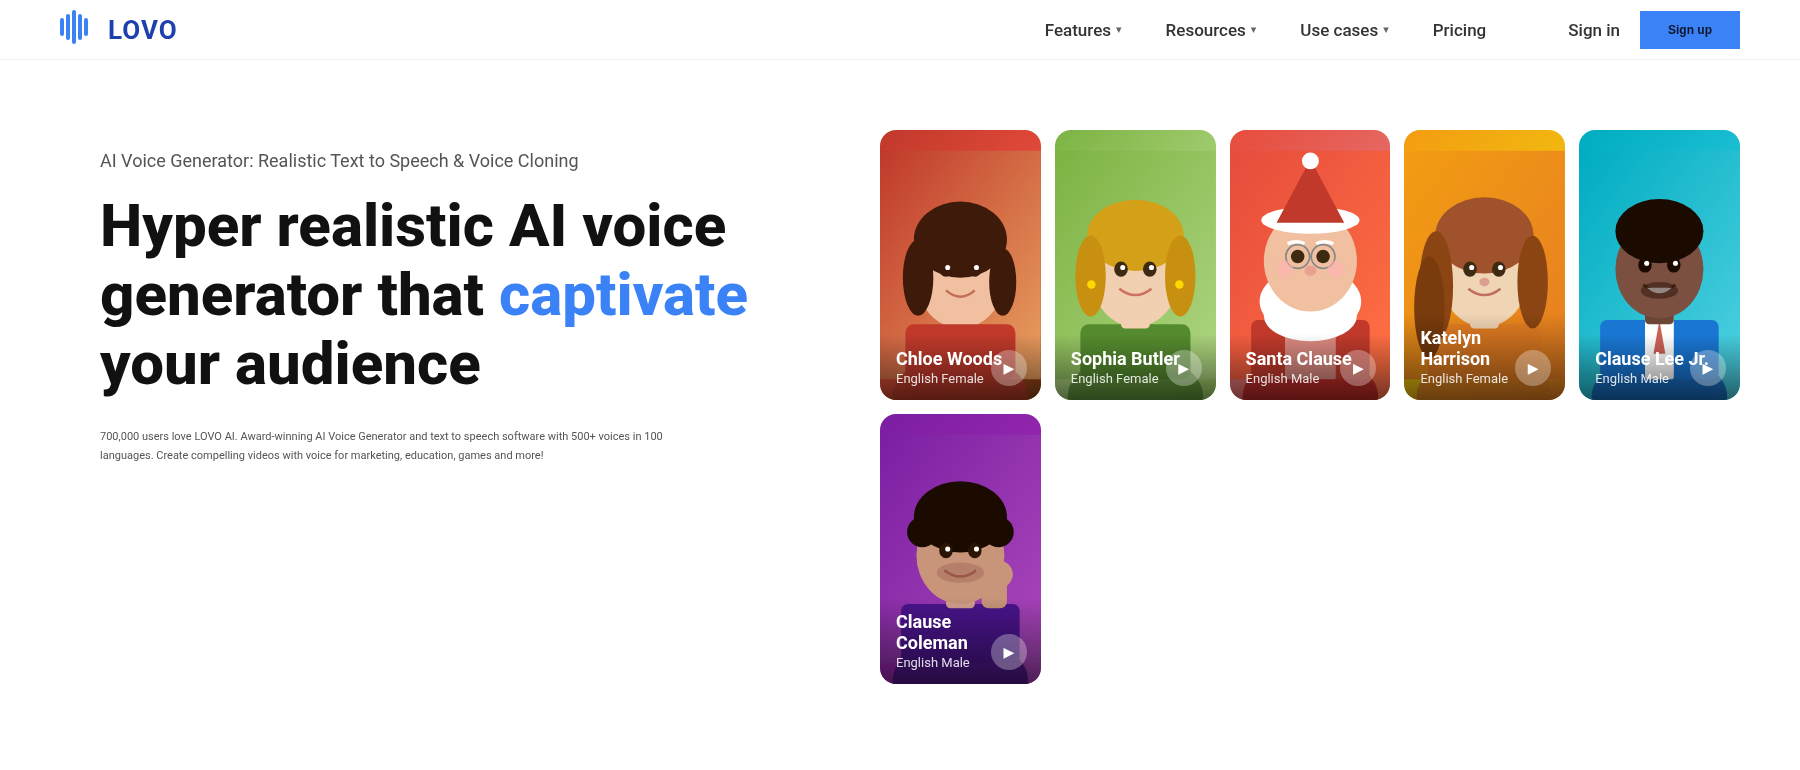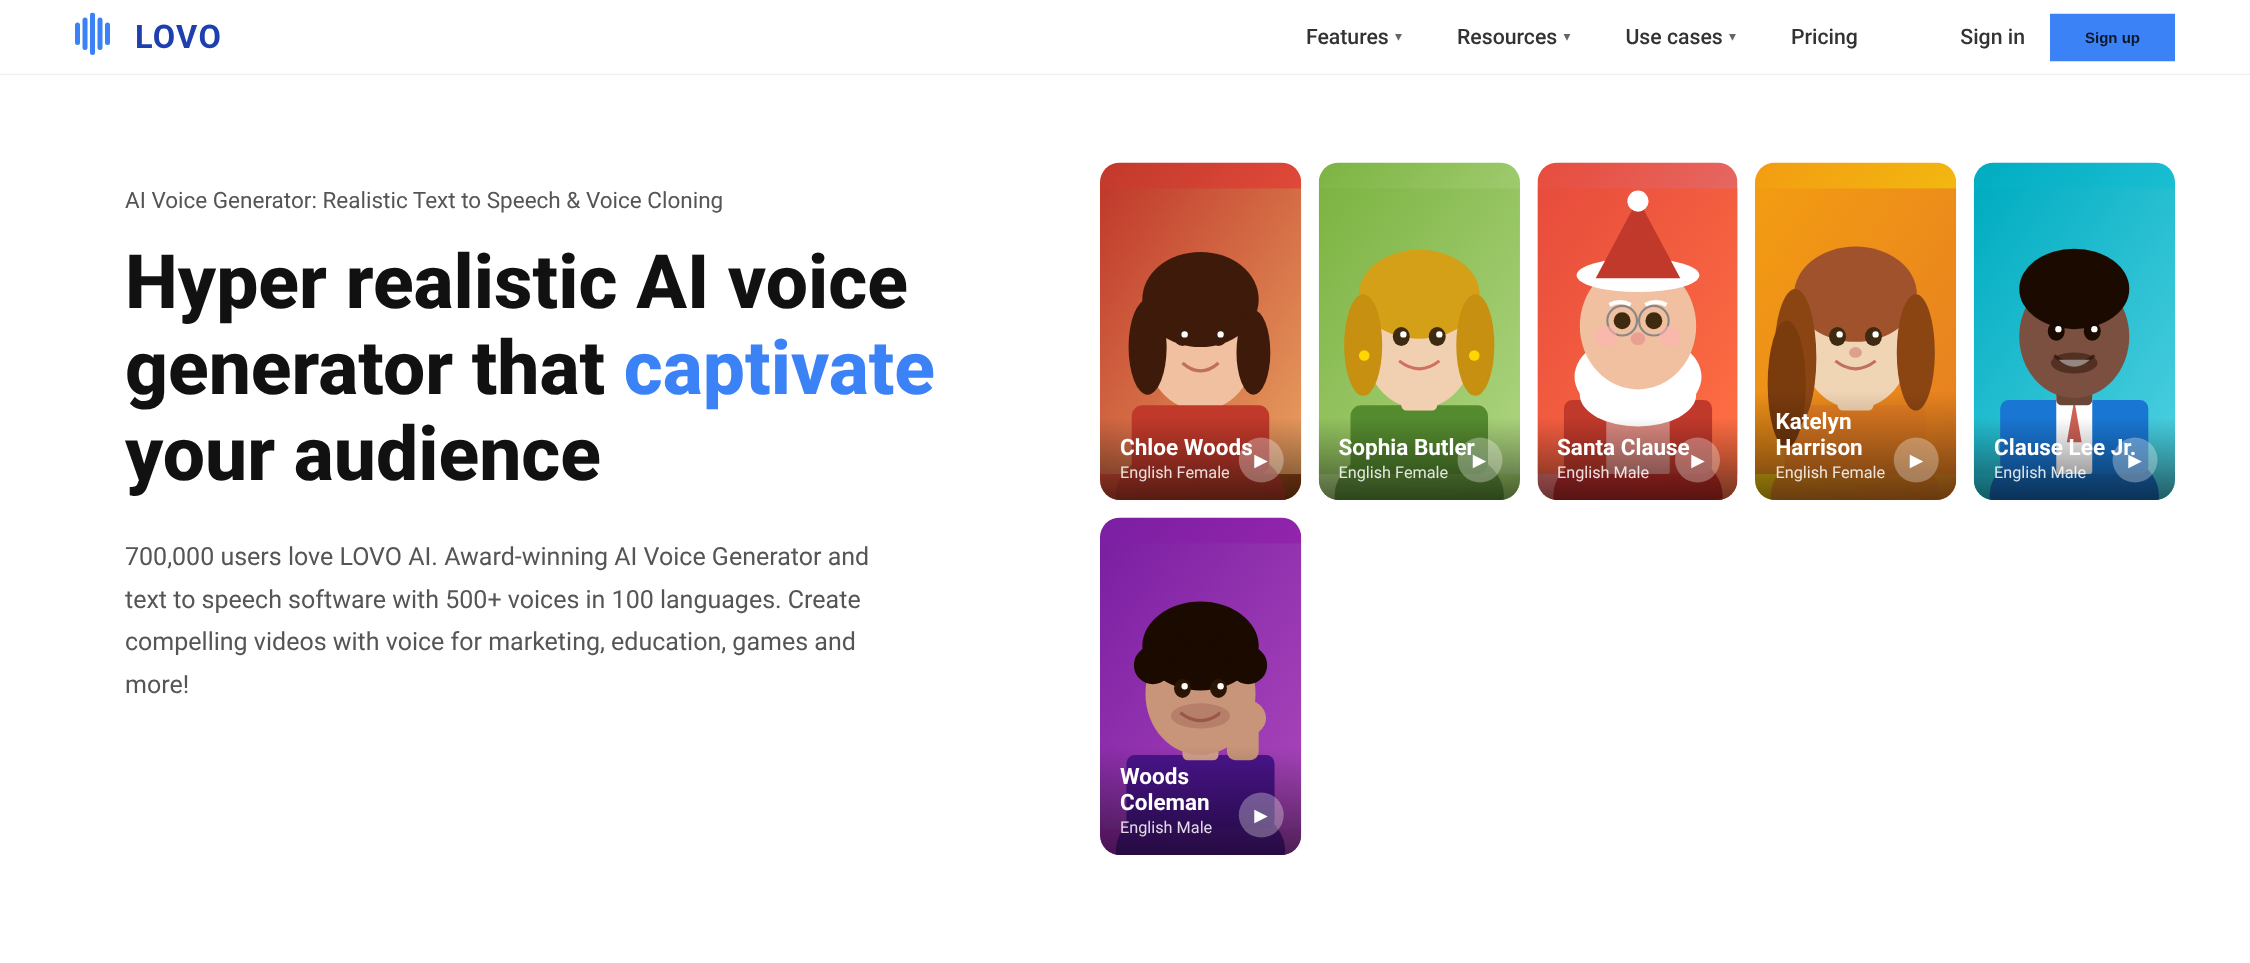--- a/index.html
+++ b/index.html
@@ -100,21 +100,21 @@
       font-size: 60px;
       font-weight: 800;
       color: #111;
       line-height: 1.15;
       margin-bottom: 30px;
     }
     .hero-title .highlight {
       color: #3b82f6;
     }
     .hero-desc {
-      font-size: 20px;
+      font-size: 11px;
       color: #555;
       line-height: 1.7;
       max-width: 600px;
       margin-bottom: 24px;
     }
     .start-btn {
       background: #3b82f6;
       color: #fff;
       border: none;
       border-radius: 10px;
@@ -481,20 +481,20 @@
           <ellipse cx="80" cy="135" rx="3" ry="3" fill="white"></ellipse>
           <ellipse cx="114" cy="135" rx="3" ry="3" fill="white"></ellipse>
 
           <ellipse cx="135" cy="165" rx="22" ry="18" fill="#c8957a"></ellipse>
           <rect x="120" y="160" width="30" height="45" fill="#c8957a" rx="8"></rect>
 
           <ellipse cx="95" cy="163" rx="28" ry="12" fill="#9a6050" opacity="0.4"></ellipse>
         </svg>
       </div>
       <div class="voice-info">
-        <div class="voice-name">Woods Coleman</div>
+        <div class="voice-name">Clause Coleman</div>
         <div class="voice-lang">English Male</div>
       </div>
       <div class="play-btn">▶</div>
     </div>
 
   </div>
 </section>
 
 </body></html>

